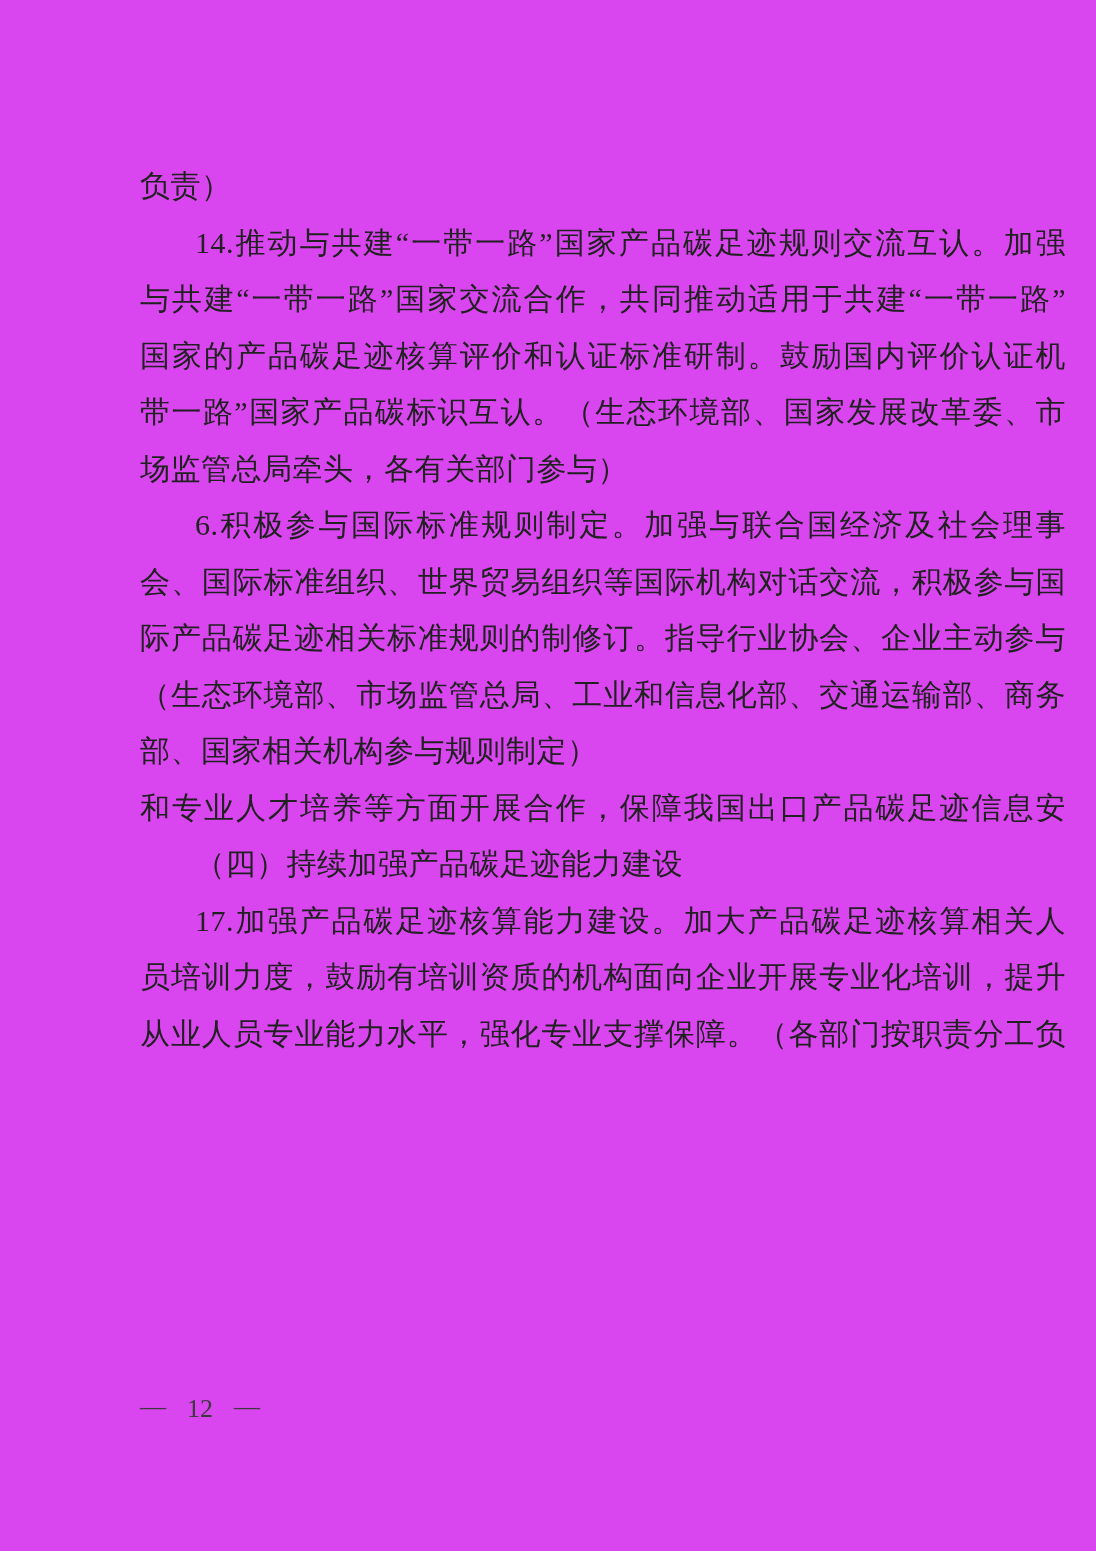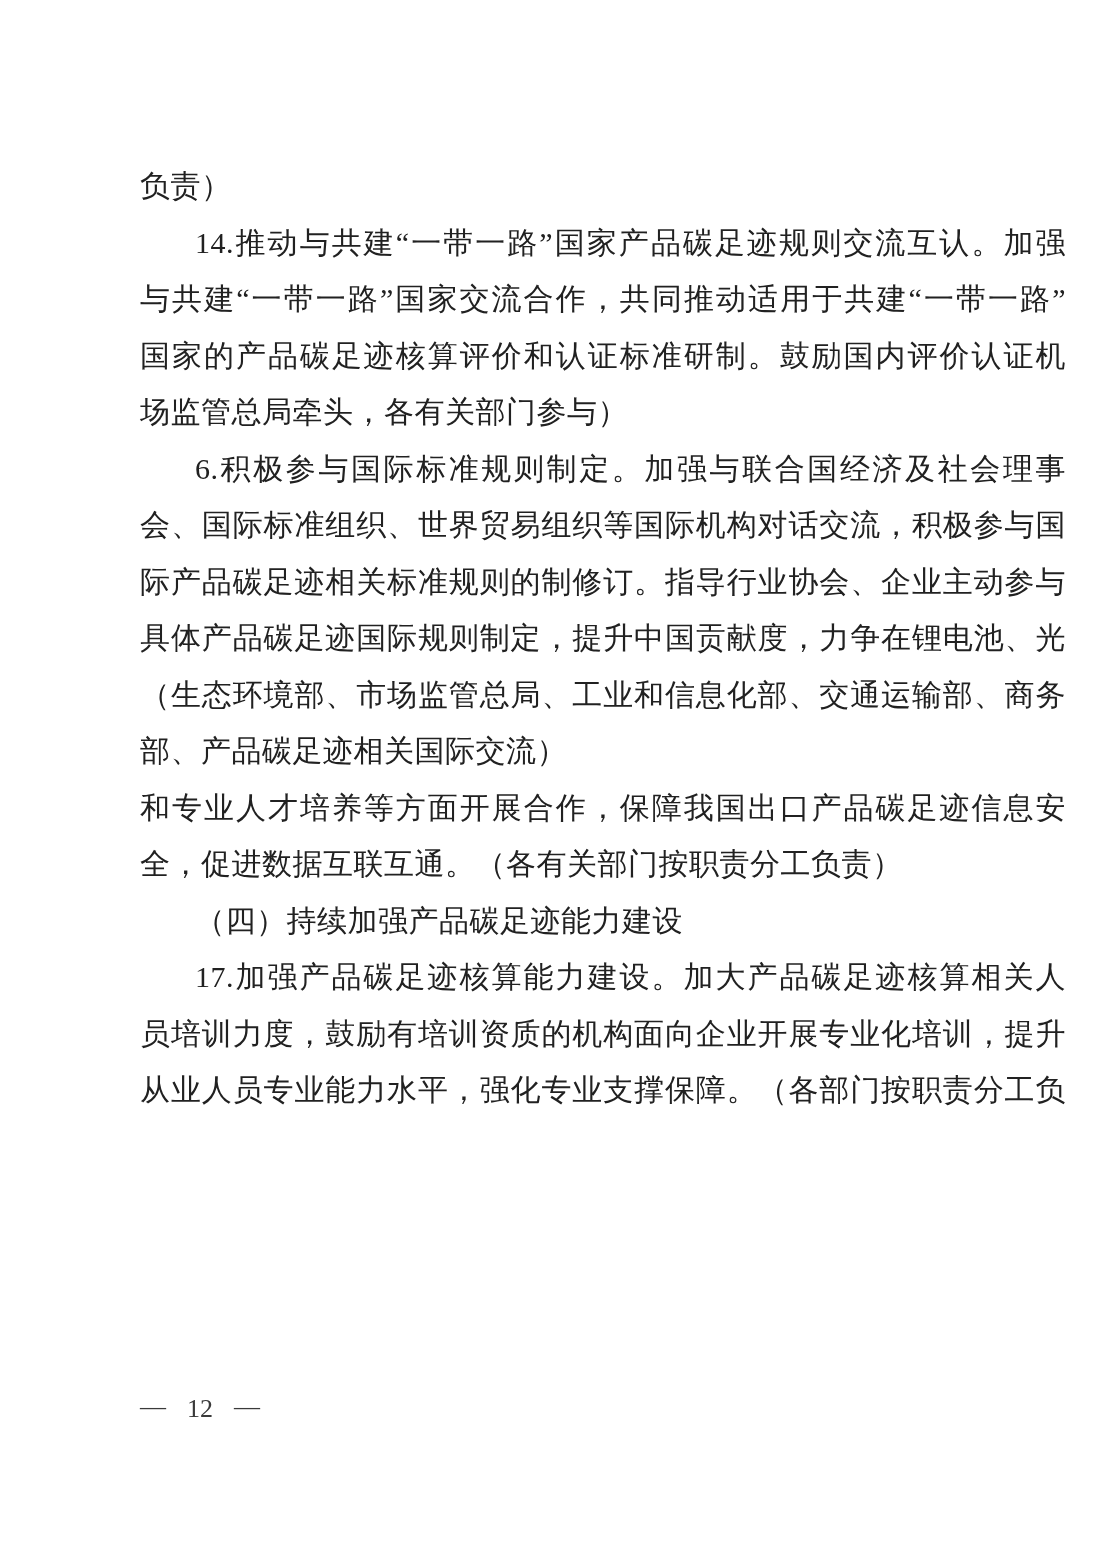--- a/index.html
+++ b/index.html
@@ -5,21 +5,21 @@
   html, body {
     margin: 0;
     padding: 0;
     background: #e8e8e8;
   }
   .page {
     position: relative;
     width: 1096px;
     height: 1551px;
     margin: 0 auto;
-    background: #ffffff;
+    background: #d946ef;
     overflow: hidden;
     font-family: "Liberation Serif", "DejaVu Serif", serif;
     color: #212121;
   }
   .body-text {
     position: absolute;
     top: 158px;
     left: 140px;
     width: 926px;
     font-size: 30px;
@@ -61,29 +61,28 @@
 </head>
 <body>
 
 <div class="page">
 
   <div class="body-text">
     <div class="line">负责）</div>
     <div class="line j indent">14.推动与共建“一带一路”国家产品碳足迹规则交流互认。加强</div>
     <div class="line j">与共建“一带一路”国家交流合作，共同推动适用于共建“一带一路”</div>
     <div class="line j">国家的产品碳足迹核算评价和认证标准研制。鼓励国内评价认证机</div>
+    <div class="line j">带一路”国家产品碳标识互认。（生态环境部、国家发展改革委、市</div>
     <div class="line">场监管总局牵头，各有关部门参与）</div>
     <div class="line j indent">6.积极参与国际标准规则制定。加强与联合国经济及社会理事</div>
     <div class="line j">会、国际标准组织、世界贸易组织等国际机构对话交流，积极参与国</div>
     <div class="line j">际产品碳足迹相关标准规则的制修订。指导行业协会、企业主动参与</div>
-    <div class="line j">具体产品碳足迹国际规则制定，提升中国贡献度，力争在锂电池、光</div>
     <div class="line j">（生态环境部、市场监管总局、工业和信息化部、交通运输部、商务</div>
-    <div class="line">部、产品碳足迹相关国际交流）</div>
+    <div class="line">部、国家相关机构参与规则制定）</div>
     <div class="line j">和专业人才培养等方面开展合作，保障我国出口产品碳足迹信息安</div>
-    <div class="line">全，促进数据互联互通。（各有关部门按职责分工负责）</div>
     <div class="line indent bold">（四）持续加强产品碳足迹能力建设</div>
     <div class="line j indent">17.加强产品碳足迹核算能力建设。加大产品碳足迹核算相关人</div>
     <div class="line j">员培训力度，鼓励有培训资质的机构面向企业开展专业化培训，提升</div>
     <div class="line j">从业人员专业能力水平，强化专业支撑保障。（各部门按职责分工负</div>
   </div>
 
   <div class="footer">
     <span class="dash">—</span>
     <span class="num">12</span>
     <span class="dash">—</span>

